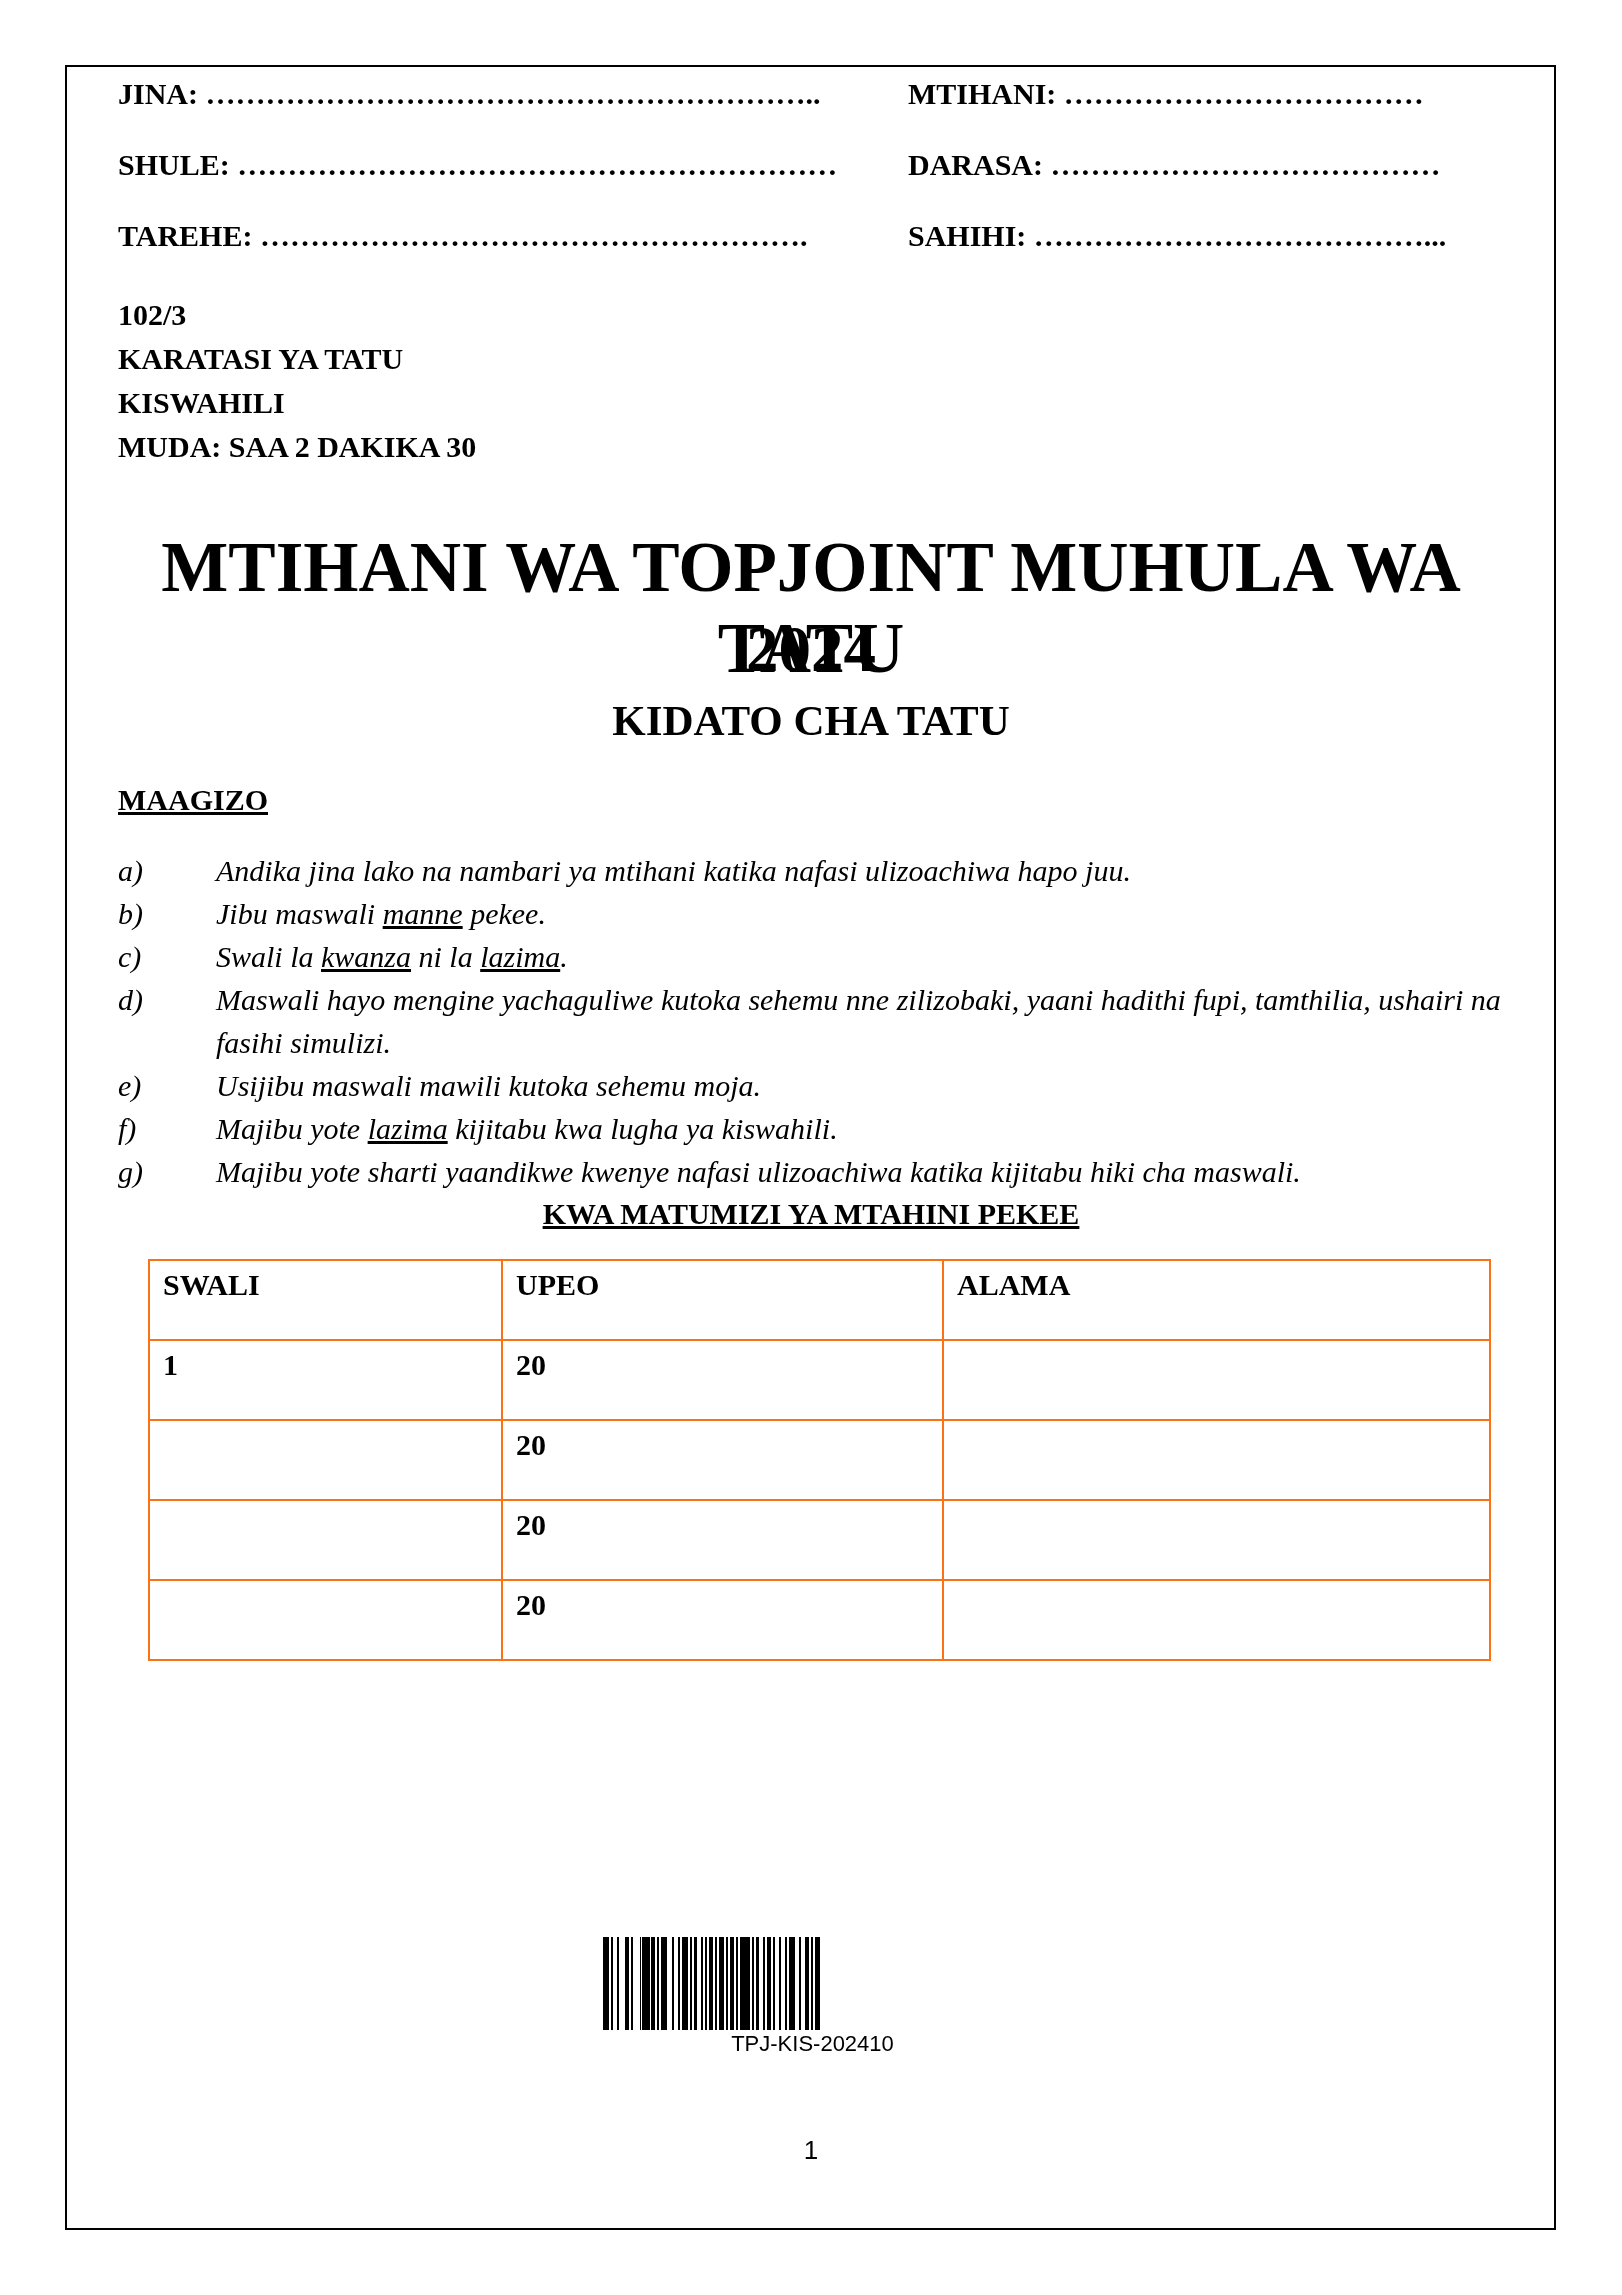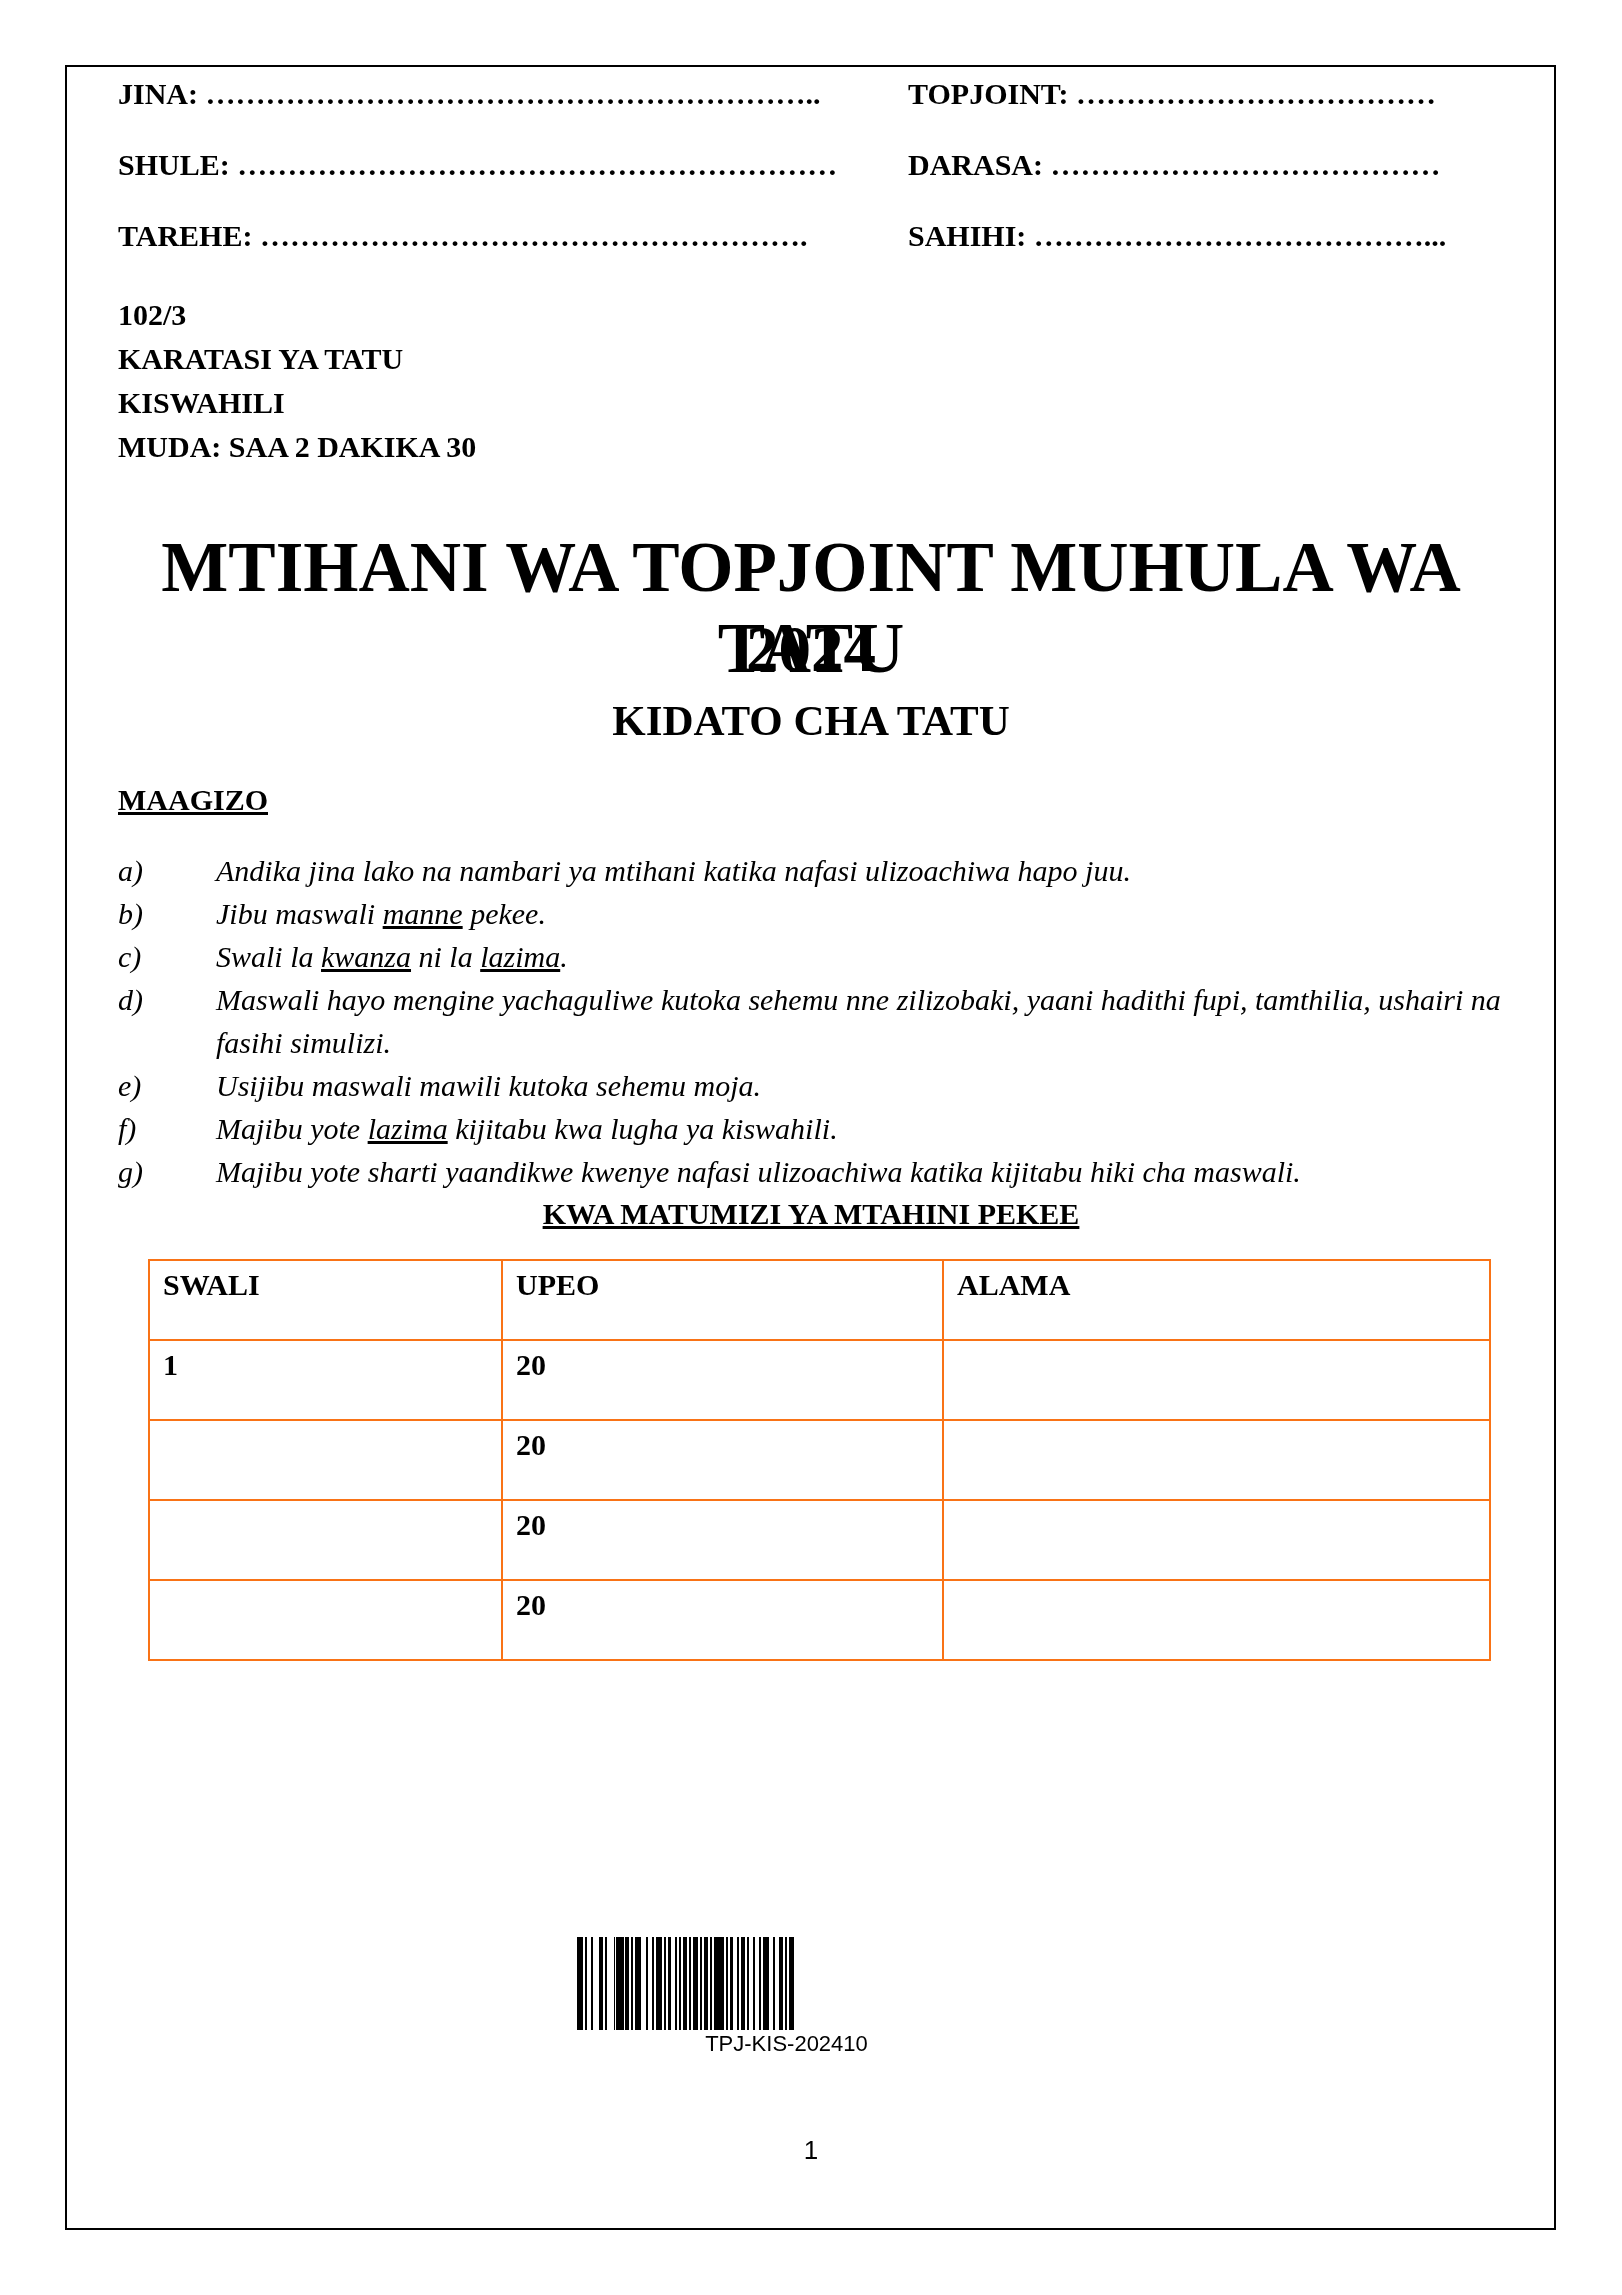--- a/index.html
+++ b/index.html
@@ -15,38 +15,38 @@
   .instr-heading { position: absolute; left: 118px; top: 783px; font-size: 30px; font-weight: bold; text-decoration: underline; }
   .instr-list { position: absolute; left: 118px; top: 849px; width: 1387px; font-size: 30px; line-height: 43px; font-style: italic; }
   .instr-item { display: flex; }
   .instr-letter { width: 98px; flex: 0 0 98px; }
   .instr-text u { text-decoration: underline; }
   .examiner-heading { position: absolute; left: 65px; width: 1492px; top: 1197px; text-align: center; font-weight: bold; font-size: 30px; text-decoration: underline; }
   table.score { position: absolute; left: 148px; top: 1259px; width: 1343px; border-collapse: collapse; font-size: 30px; font-weight: bold; }
   table.score td { border: 2px solid #f97316; height: 80px; vertical-align: top; padding: 6.5px 13px; box-sizing: border-box; }
   table.score td.c1 { width: 353px; }
   table.score td.c2 { width: 441px; }
-  .barcode-wrap { position: absolute; left: 577px; top: 1937px; width: 419px; height: 131px; }
+  .barcode-wrap { position: absolute; left: 603px; top: 1937px; width: 419px; height: 131px; }
   .barcode { display: flex; height: 93px; }
   .bar { height: 100%; background: #000; }
   .gap { height: 100%; }
   .barcode-text { text-align: center; font-family: "Liberation Sans", sans-serif; font-size: 22px; margin-top: 1.3px; color: #000; }
   .page-number { position: absolute; left: 65px; width: 1492px; top: 2135px; text-align: center; font-family: "Liberation Sans", sans-serif; font-size: 26px; }
 </style>
 </head>
 <body>
 
 <div class="page-border"></div>
 
 <div class="field-row" style="top:77px">
   <span>JINA:</span>
   <span>……………………………………………………..</span>
 </div>
 <div class="field-right" style="top:77px">
-  <span>TOPJOINT:</span>
+  <span>MTIHANI:</span>
   <span>………………………………</span>
 </div>
 <div class="field-row" style="top:148px">
   <span>SHULE:</span>
   <span>……………………………………………………</span>
 </div>
 <div class="field-right" style="top:148px">
   <span>DARASA:</span>
   <span>…………………………………</span>
 </div>

